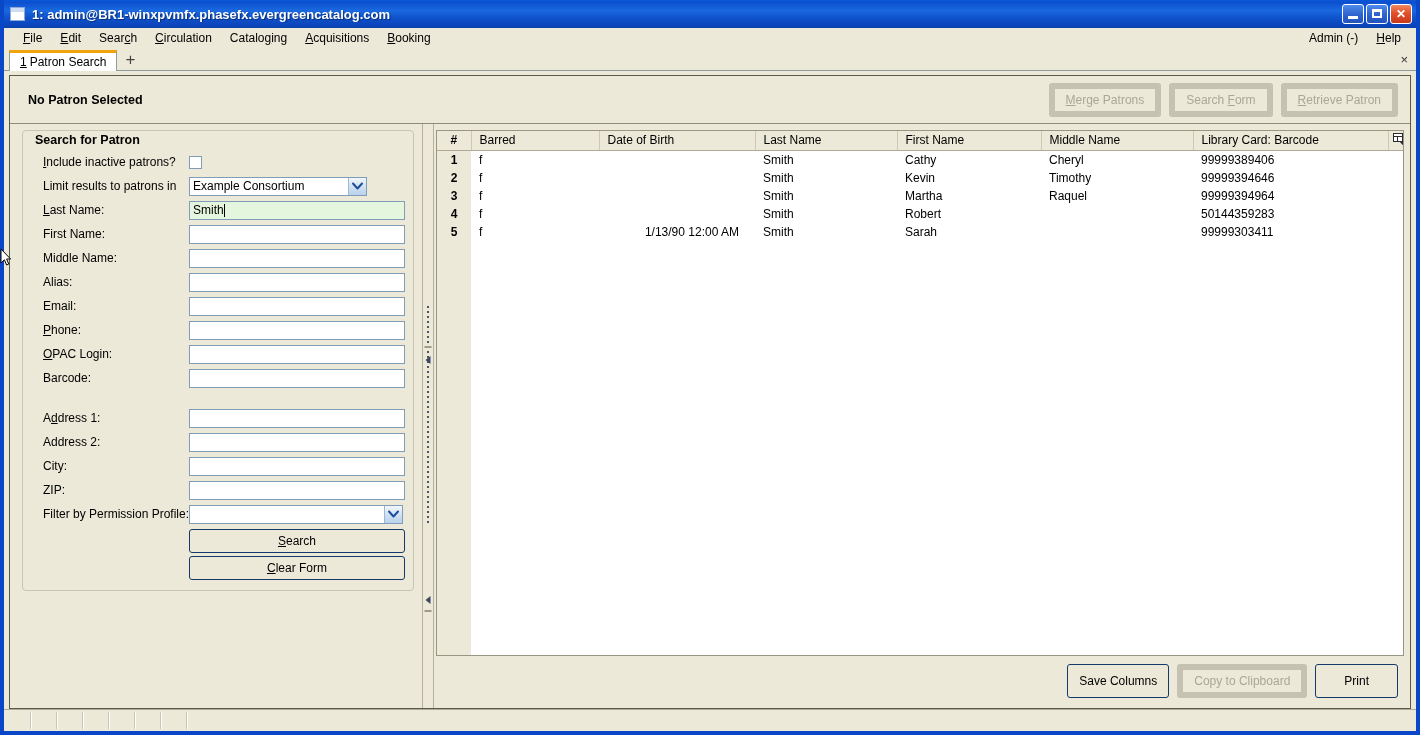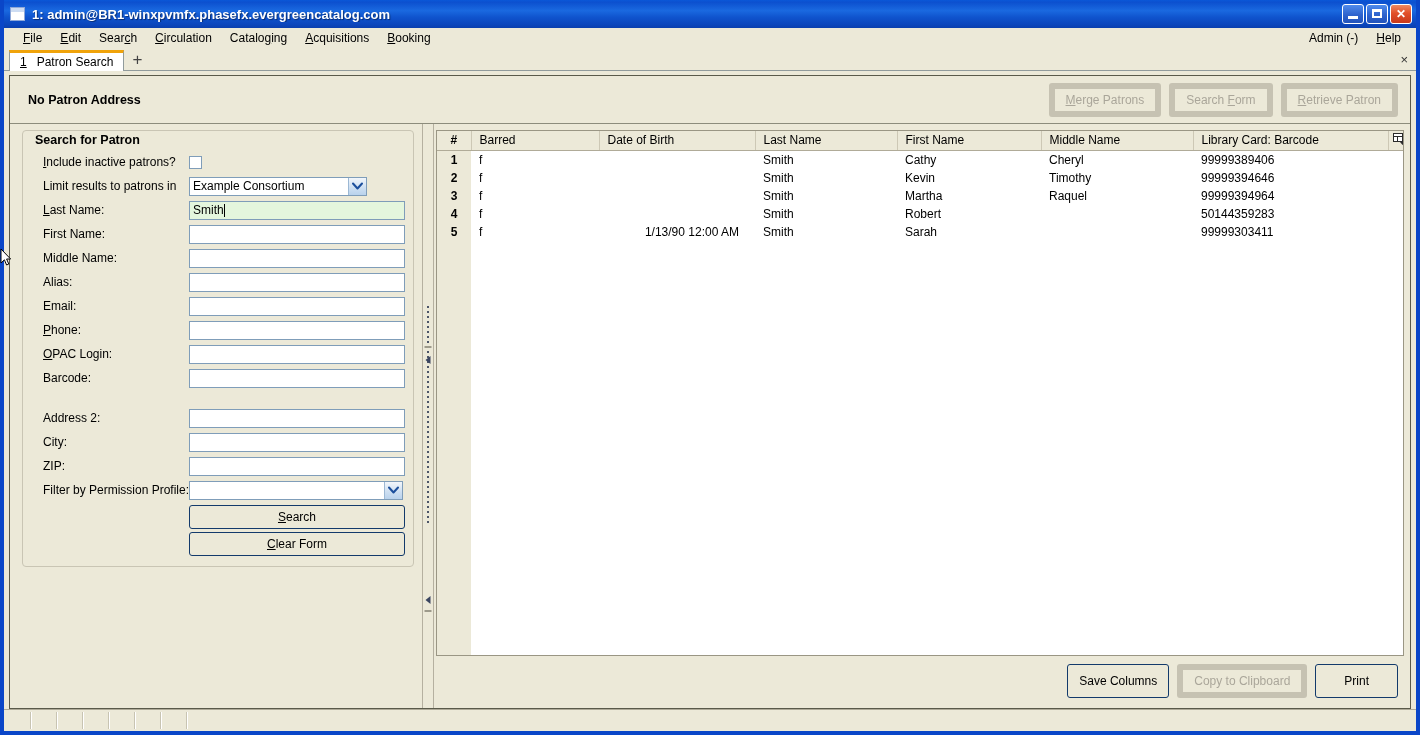--- a/index.html
+++ b/index.html
@@ -483,31 +483,31 @@
       <div class="menu-item"><u>B</u>ooking</div>
       <div class="menu-right">
         <div class="menu-item">Admin (-)</div>
         <div class="menu-item"><u>H</u>elp</div>
       </div>
     </div>
 
     <div class="tabstrip">
       <div class="tab">
         <span><u>1</u></span>
-        <span style="margin-left:10px;">Patron Search</span>
+        <span style="margin-left:3px;">Patron Search</span>
       </div>
       <div class="tab-new">+</div>
       <div class="tab-close">×</div>
     </div>
 
     <div class="page">
       <div class="page-inner">
 
         <div class="patron-bar">
-          <div class="patron-title">No Patron Address</div>
+          <div class="patron-title">No Patron Selected</div>
           <div class="patron-actions">
             <button class="btn disabled"><u>M</u>erge Patrons</button>
             <button class="btn disabled">Search <u>F</u>orm</button>
             <button class="btn disabled"><u>R</u>etrieve Patron</button>
           </div>
         </div>
 
         <div class="split">
 
           <div class="left-pane">
@@ -586,20 +586,26 @@
 
               <div class="form-row">
                 <div class="form-label">Barcode:</div>
                 <div class="field">
                     <span class="text-in-field"></span>
                   </div>
               </div>
 
               <div class="form-row spacer"></div>
 
+              <div class="form-row">
+                <div class="form-label">A<u>d</u>dress 1:</div>
+                <div class="field">
+                    <span class="text-in-field"></span>
+                  </div>
+              </div>
 
               <div class="form-row">
                 <div class="form-label">Address 2:</div>
                 <div class="field">
                     <span class="text-in-field"></span>
                   </div>
               </div>
 
               <div class="form-row">
                 <div class="form-label">City:</div>

